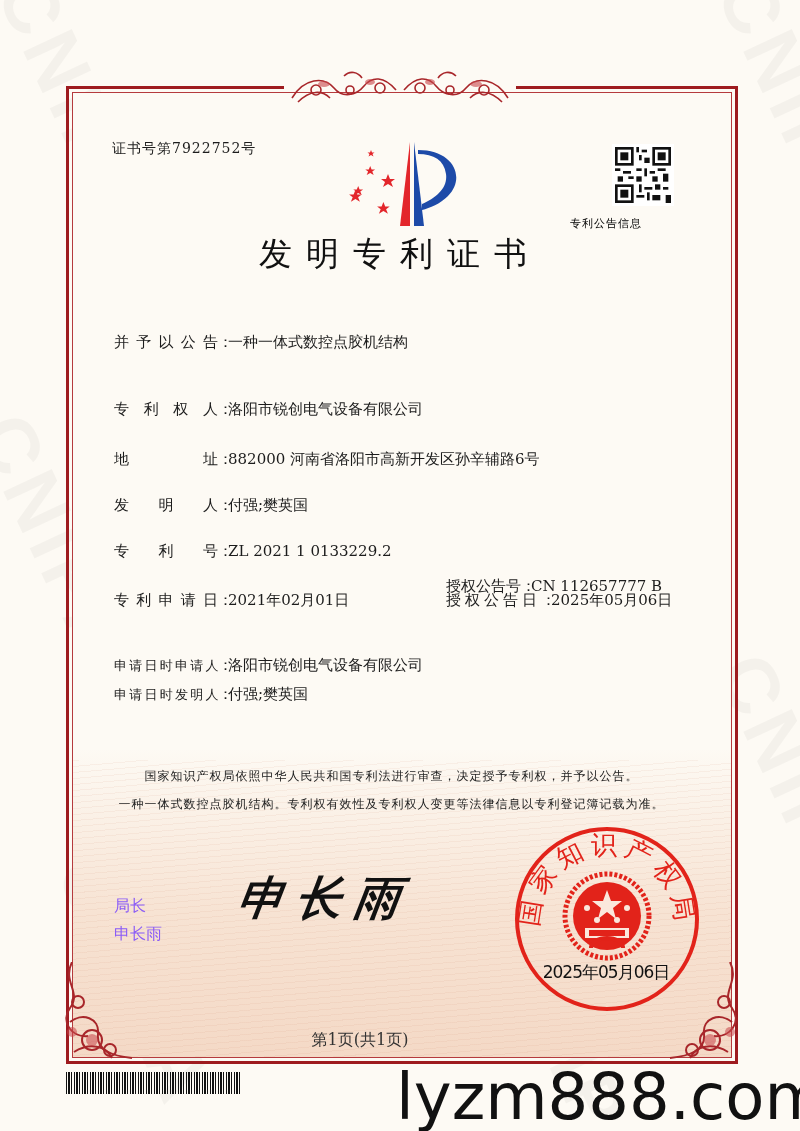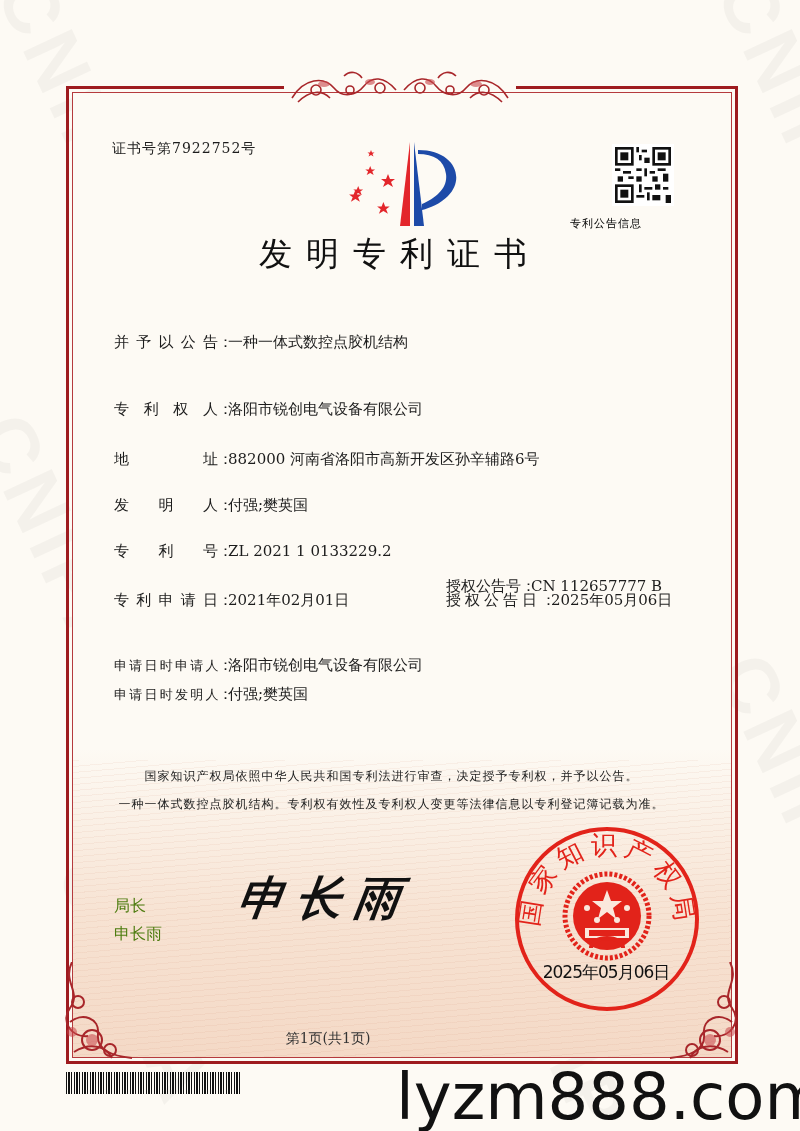--- a/index.html
+++ b/index.html
@@ -38,31 +38,31 @@
   .title {
     position:absolute; left:0; width:800px; top:232px; text-align:center;
     font-size:33px; letter-spacing:14px; font-family:"DejaVu Sans", sans-serif; color:#111;
   }
   .field { position:absolute; font-size:15px; white-space:nowrap; }
   .lbl { display:inline-block; }
   .lbl.wide { width:104px; text-align:justify; text-align-last:justify; }
   .lbl.small { font-size:13px; width:104px; text-align:justify; text-align-last:justify; letter-spacing:-0.5px; }
   .colon { display:inline-block; width:10px; }
   .notice { position:absolute; left:0; width:783px; text-align:center; font-size:12px; letter-spacing:1px; color:#222; }
-  .director { position:absolute; left:114px; font-size:16px; font-family:"DejaVu Sans", sans-serif; color:#4d7c0f; }
+  .director { position:absolute; left:114px; font-size:16px; font-family:"DejaVu Sans", sans-serif; color:#8b5cf6; }
   .signature {
     position:absolute; left:238px; top:868px; font-size:46px; font-family:"DejaVu Serif", serif;
     font-style:italic; font-weight:bold; letter-spacing:12px; color:#111; transform:skewX(-8deg);
   }
   .seal { position:absolute; left:512px; top:824px; width:190px; height:190px; }
   .seal-date {
     position:absolute; left:536px; top:961px; width:140px; text-align:center;
     font-family:"DejaVu Sans", sans-serif; font-size:17px; color:#111; letter-spacing:-1px;
   }
-  .page-no { position:absolute; left:0; width:656px; top:1030px; text-align:center; font-size:14px; color:#333; }
+  .page-no { position:absolute; left:0; width:656px; top:1030px; text-align:center; font-size:16px; color:#333;padding-left:32px; }
   .barcode {
     position:absolute; left:66px; top:1072px; width:176px; height:22px;
     background-image: repeating-linear-gradient(90deg, #111 0 1px, transparent 1px 2px, #111 2px 4px, transparent 4px 5px, #111 5px 6px, transparent 6px 8px);
   }
   .site {
     position:absolute; left:396px; top:1060px; font-family:"DejaVu Sans", sans-serif;
     font-size:64px; color:#111; letter-spacing:0px;
   }
 </style>
 </head>

